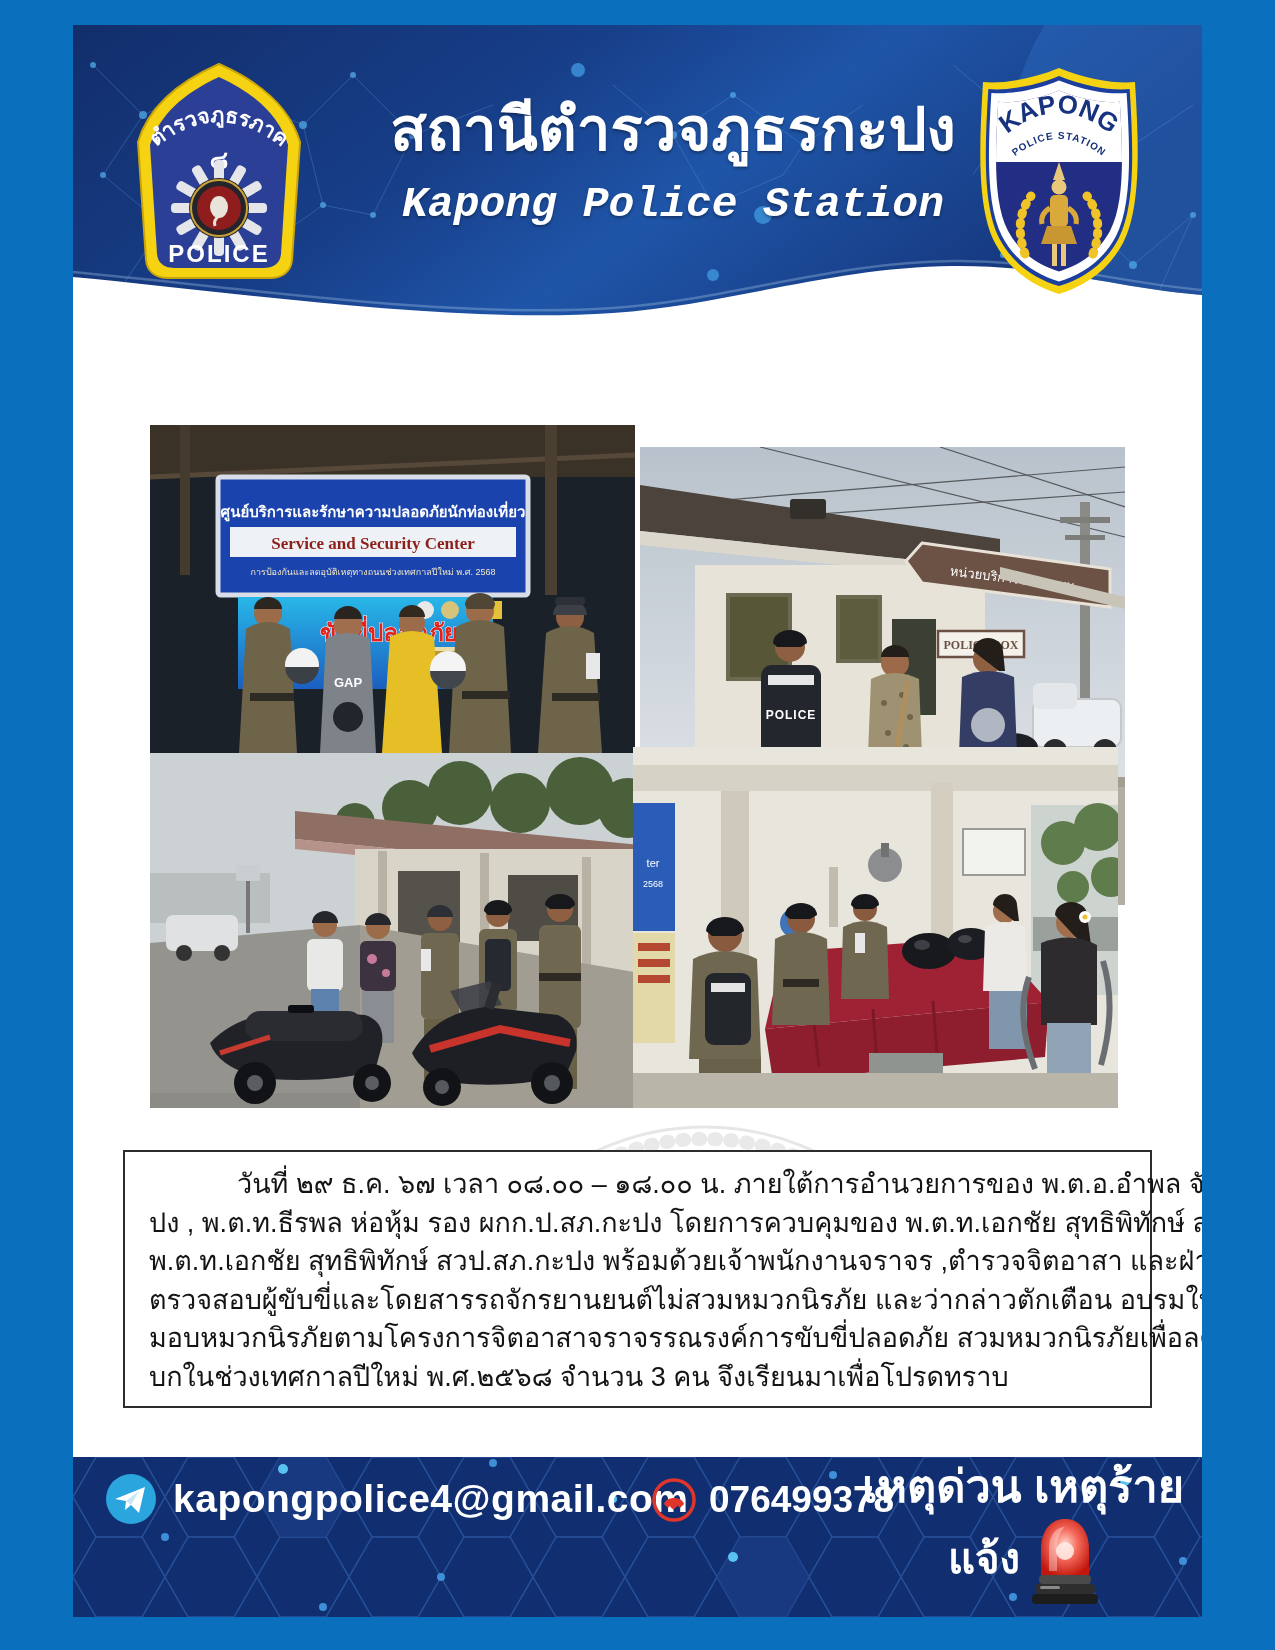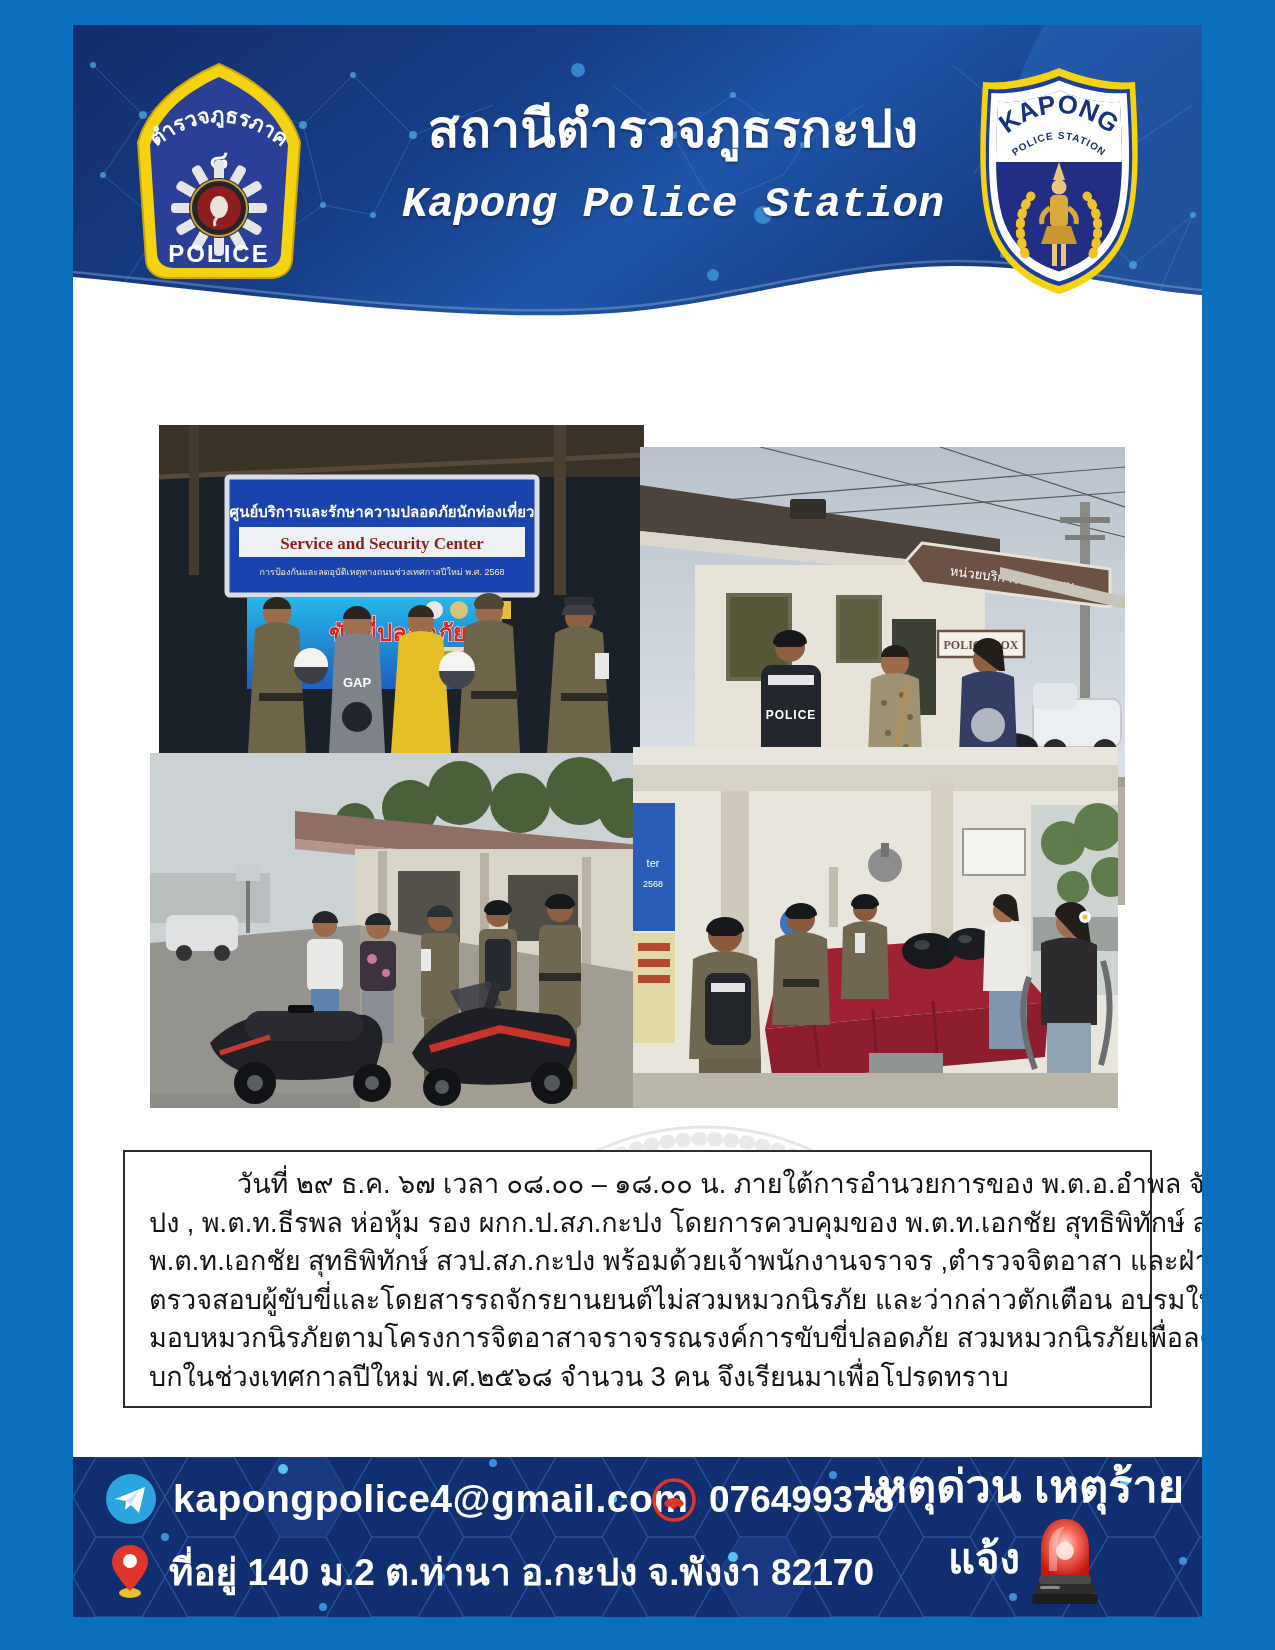--- a/index.html
+++ b/index.html
@@ -7,27 +7,27 @@
   .frame { position:relative; width:1275px; height:1650px; background:#0a70bd; overflow:hidden; }
   .page  { position:absolute; left:73px; top:25px; width:1129px; height:1592px; background:#ffffff; overflow:hidden; }
 
   
   .header { position:absolute; left:0; top:0; width:1129px; height:330px; }
   .header-bg { position:absolute; inset:0; }
   .badge { position:absolute; }
   .badge-left  { left:35px;  top:31px;  width:222px; height:232px; }
   .badge-right { left:900px; top:33px;  width:172px; height:240px; }
   .titles { position:absolute; left:250px; top:72px; width:700px; text-align:center; color:#fff; }
-  .title-thai { font-family:"DejaVu Serif","Liberation Serif",serif; font-weight:bold; font-size:52px; line-height:64px; text-shadow:0 2px 3px rgba(0,0,0,.35); }
+  .title-thai { font-family:"DejaVu Serif","Liberation Serif",serif; font-weight:bold; font-size:60px; line-height:64px; text-shadow:0 2px 3px rgba(0,0,0,.35); }
   .title-en   { font-family:Liberation Mono, monospace; font-style:italic; font-weight:bold; font-size:43px; line-height:76px; margin-top:6px; text-shadow:0 2px 3px rgba(0,0,0,.35); }
 
   
   .photo { position:absolute; overflow:hidden; }
   .photo svg { display:block; }
-  .photo1 { left:86px;  top:400px; width:485px; height:328px; z-index:1; }
+  .photo1 { left:77px;  top:400px; width:485px; height:328px; z-index:1; }
   .photo2 { left:567px; top:422px; width:485px; height:458px; z-index:1; }
   .photo3 { left:77px;  top:728px; width:490px; height:355px; z-index:2; }
   .photo4 { left:560px; top:722px; width:485px; height:361px; z-index:3; }
 
   
   .watermark { position:absolute; left:362px; top:1082px; width:540px; height:43px; overflow:hidden; z-index:0; opacity:.6; }
 
   
   .report-box { position:absolute; left:50px; top:1125px; width:1029px; height:258px; background:#fff;
                 border:2px solid #2d2d2d; z-index:4; padding:13px 24px 0 24px; }
@@ -555,28 +555,20 @@
 
       <div class="f-item f-phone">
         <svg width="46" height="46" viewBox="0 0 46 46">
           <circle cx="23" cy="23" r="20" fill="none" stroke="#e0352b" stroke-width="3.5"></circle>
           <path d="M13,27 C15,19 31,19 33,27 L29,31 C27,27 19,27 17,31 Z" fill="#e0352b"></path>
           <rect x="20" y="24" width="6" height="8" rx="2" fill="#e0352b" transform="rotate(45 23 28)"></rect>
         </svg>
         <span class="f-text-sm">076499378</span>
       </div>
 
-      <div class="f-item f-address">
-        <svg width="42" height="56" viewBox="0 0 42 56">
-          <ellipse cx="21" cy="50" rx="11" ry="5" fill="#e8c12c"></ellipse>
-          <path d="M21,2 C10,2 3,10 3,19 C3,30 21,48 21,48 C21,48 39,30 39,19 C39,10 32,2 21,2 Z" fill="#e0352b"></path>
-          <circle cx="21" cy="18" r="7" fill="#ffffff"></circle>
-        </svg>
-        <span class="f-text-sm">ที่อยู่ 140 ม.2 ต.ท่านา อ.กะปง จ.พังงา 82170</span>
-      </div>
 
       <div class="emergency">
         <div class="em-line1">เหตุด่วน เหตุร้าย</div>
         <div class="em-line2">
           <span class="em-label">แจ้ง</span>
           <svg width="66" height="92" viewBox="0 0 66 92">
             <defs>
               <radialGradient id="sirenGlow" cx="0.5" cy="0.45" r="0.6">
                 <stop offset="0" stop-color="#ffd9cf"></stop>
                   <stop offset="0.45" stop-color="#f4695a"></stop>

